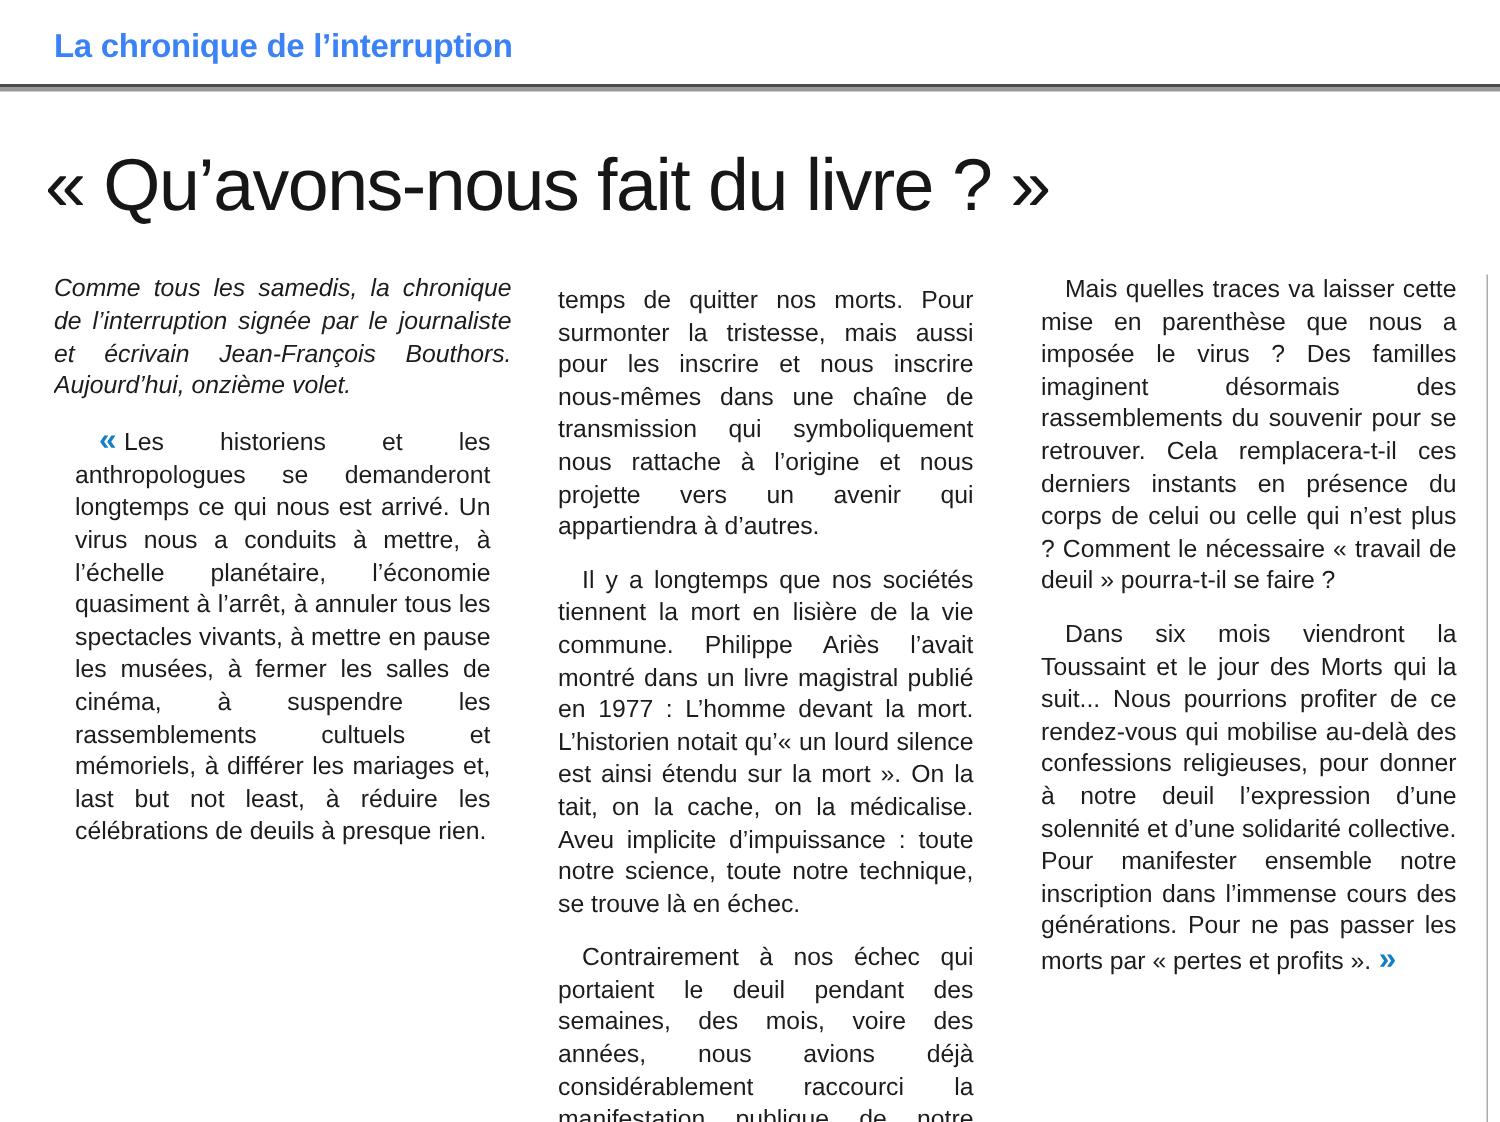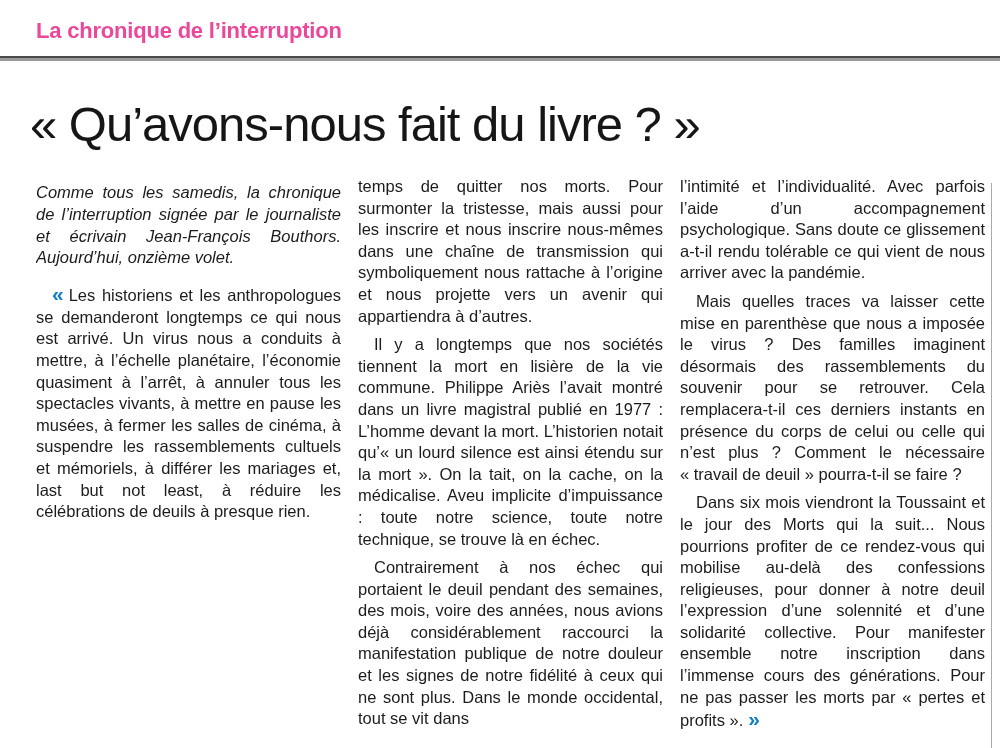--- a/index.html
+++ b/index.html
@@ -6,38 +6,38 @@
   .page{
     position:relative;
     width:1000px;height:748px;
     background:#ffffff;
     overflow:hidden;
     font-family:"Liberation Sans","DejaVu Sans",sans-serif;
     color:#1c1c1c;
   }
   .kicker{
     position:absolute;left:36px;top:18px;margin:0;
-    font-size:22px;font-weight:bold;letter-spacing:-0.2px;color:#ec4899;
+    font-size:22px;font-weight:bold;letter-spacing:-0.2px;color:#3b82f6;
   }
   .header-rule{
     position:absolute;left:0;top:56px;width:1000px;height:5px;
     background:linear-gradient(#4a4a4a 0 40%, #9a9a9a 40% 100%);
   }
   .headline{
     position:absolute;left:30px;top:96px;margin:0;width:940px;
     font-size:49px;font-weight:normal;letter-spacing:-1px;color:#161616;
     white-space:nowrap;
   }
   .cols{
     position:absolute;left:36px;top:176px;width:949px;height:572px;
     display:flex;gap:17px;
   }
   .col{width:305px;overflow:hidden;}
   .col p{
-    margin:0;
+    margin:14px;
     font-size:16.5px;line-height:21.6px;
     text-align:justify;
     hyphens:auto;-webkit-hyphens:auto;
     color:#1c1c1c;
   }
   .col p.indent{text-indent:16px;}
   .col p.gap{margin-top:7px;}
   p.intro{
     font-style:italic;
     margin:6px 0 14px 0 !important;
@@ -74,21 +74,20 @@
     </div>
     <div class="col">
       <div class="body">
           <p><span>temps de quitter nos morts. Pour surmonter la tristesse, mais aussi pour les inscrire et nous inscrire nous-mêmes dans une chaîne de transmission qui symboliquement nous rattache à l’origine et nous projette vers un avenir qui appartiendra à d’autres.</span></p>
           <p class="indent gap"><span>Il y a longtemps que nos sociétés tiennent la mort en lisière de la vie commune. Philippe Ariès l’avait montré dans un livre magistral publié en 1977 : </span><span class="run-i">L’homme devant la mort.</span><span> L’historien notait qu’«&nbsp;</span><span class="run-i">un lourd silence est ainsi étendu sur la mort</span><span>&nbsp;». On la tait, on la cache, on la médicalise. Aveu implicite d’impuissance : toute notre science, toute notre technique, se trouve là en échec.</span></p>
           <p class="indent gap"><span>Contrairement à nos échec qui portaient le deuil pendant des semaines, des mois, voire des années, nous avions déjà considérablement raccourci la manifestation publique de notre douleur et les signes de notre fidélité à ceux qui ne sont plus. Dans le monde occidental, tout se vit dans</span></p>
         </div>
     </div>
     <div class="col">
       <div class="body">
-          <p><span>l’intimité et l’individualité. Avec parfois l’aide d’un accompagnement psychologique. Sans doute ce glissement a-t-il rendu tolérable ce qui vient de nous arriver avec la pandémie.</span></p>
           <p class="indent gap"><span>Mais quelles traces va laisser cette mise en parenthèse que nous a imposée le virus ? Des familles imaginent désormais des rassemblements du souvenir pour se retrouver. Cela remplacera-t-il ces derniers instants en présence du corps de celui ou celle qui n’est plus ? Comment le nécessaire «&nbsp;travail de deuil&nbsp;» pourra-t-il se faire ?</span></p>
           <p class="indent gap"><span>Dans six mois viendront la Toussaint et le jour des Morts qui la suit... Nous pourrions profiter de ce rendez-vous qui mobilise au-delà des confessions religieuses, pour donner à notre deuil l’expression d’une solennité et d’une solidarité collective. Pour manifester ensemble notre inscription dans l’immense cours des générations. Pour ne pas passer les morts par «&nbsp;pertes et profits&nbsp;».</span><span class="cq">»</span></p>
         </div>
     </div>
   </div>
 
   <div class="next-col-divider"></div>
 
 </div>
 

